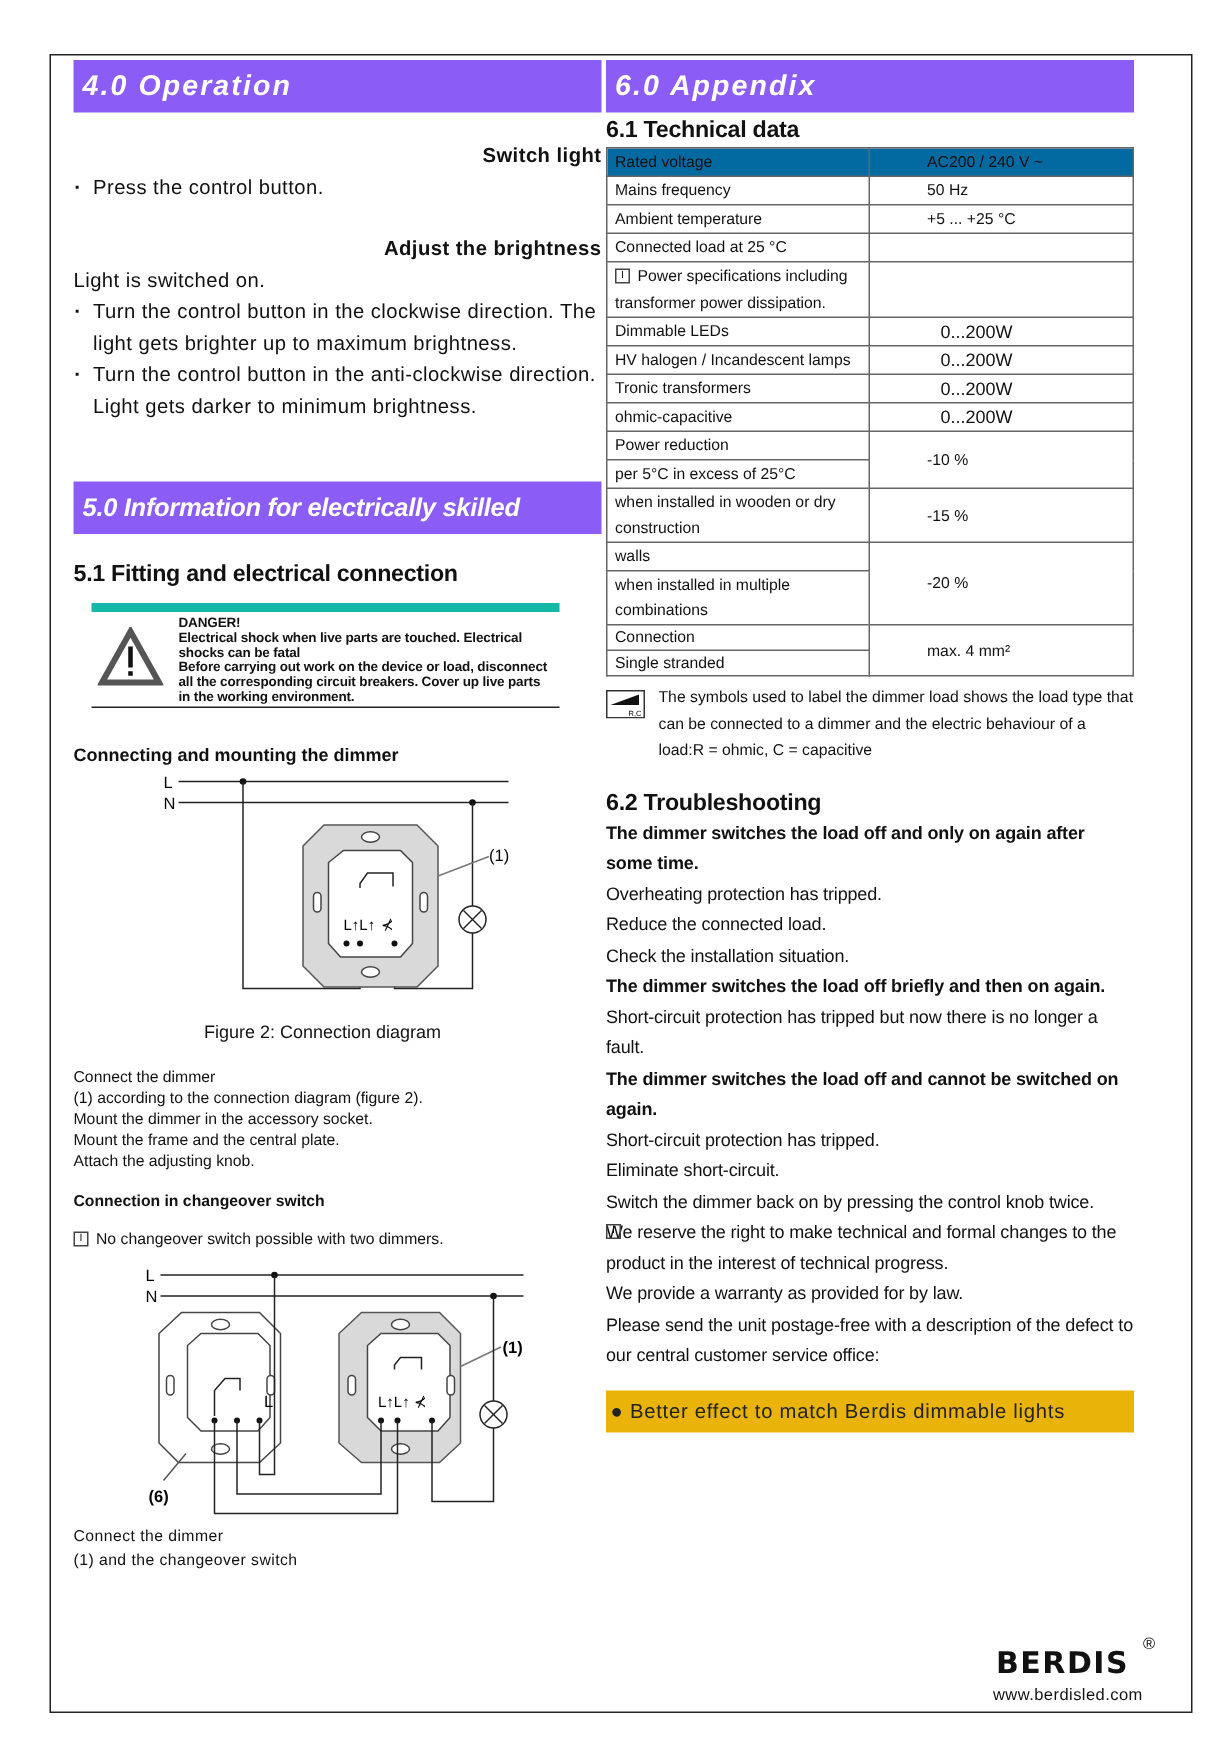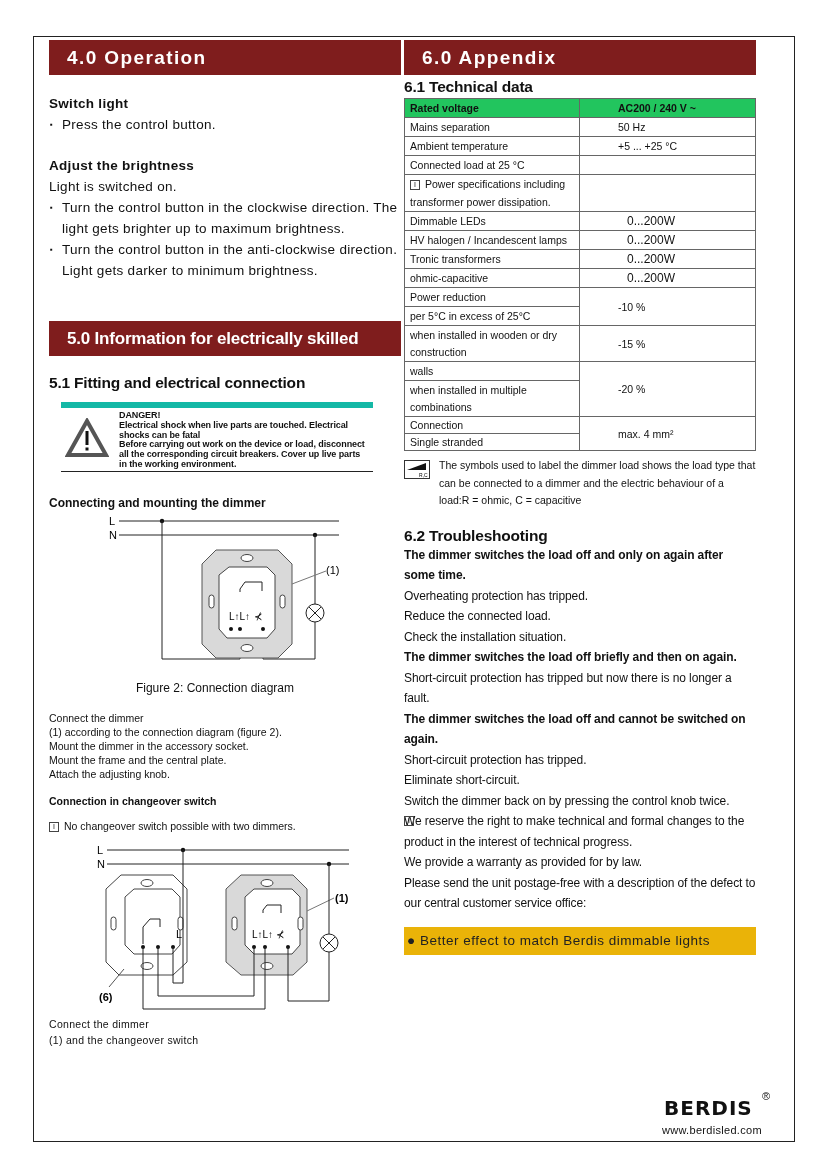--- a/index.html
+++ b/index.html
@@ -4,42 +4,42 @@
 <style>
   * { box-sizing: border-box; margin: 0; padding: 0; }
   html, body { width: 817px; height: 1169px; background: #ffffff; overflow: hidden; }
   body { font-family: "Liberation Sans", sans-serif; color: #111; position: relative; }
   .frame { position: absolute; left: 33px; top: 36px; width: 762px; height: 1106px; border: 1px solid #222; }
 
   .col { position: absolute; top: 40px; }
   .col-left { left: 49px; width: 352px; }
   .col-right { left: 404px; width: 352px; }
 
-  .section-bar { background: #7f1d1d; color: #fff; font-weight: bold; padding: 0 18px; height: 35px; line-height: 35px; }
+  .section-bar { background: #8b5cf6; color: #fff; font-weight: bold; padding: 0 6px; height: 35px; line-height: 35px; font-style: italic; }
   .section-bar.wide { font-size: 19px; letter-spacing: 1.4px; }
   .section-bar.narrow { font-size: 17px; letter-spacing: -0.2px; }
 
-  h3.sub { font-size: 13px; font-weight: bold; margin: 0; }
+  h3.sub { font-size: 13px; font-weight: bold; margin: 0; text-align: right; }
   .body-text { font-size: 13.5px; line-height: 21px; letter-spacing: 0.3px; }
   .bullet { position: relative; padding-left: 13px; }
   .bullet::before { content: "▪"; position: absolute; left: 1px; top: 0; font-size: 8px; }
 
   h2.subsec { font-size: 15.5px; font-weight: bold; letter-spacing: -0.2px; }
 
   .danger { border-top: 6px solid #14b8a6; border-bottom: 1px solid #222; margin-left: 12px; width: 312px; height: 70px; position: relative; }
   .danger-icon { position: absolute; left: 4px; top: 10px; width: 44px; height: 40px; }
   .danger-text { position: absolute; left: 58px; top: 3px; font-size: 9px; font-weight: bold; line-height: 9.8px; letter-spacing: -0.1px; }
 
   .small-text { font-size: 10.5px; line-height: 14px; }
   .small-bold { font-size: 10.5px; font-weight: bold; }
 
   table.spec { border-collapse: collapse; width: 352px; font-size: 10.5px; }
   table.spec td { border: 1px solid #666; padding: 0 5px; vertical-align: middle; }
   table.spec td.val { padding-left: 38px; }
-  table.spec tr.head td { background: #22c55e; font-weight: bold; }
+  table.spec tr.head td { background: #0369a1; }
   .row1 { height: 19px; }
   .note-sym { display: inline-block; width: 10px; height: 10px; border: 1px solid #444; font-size: 7px; line-height: 8px; text-align: center; margin-right: 5px; vertical-align: middle; }
 
   .trouble { font-size: 12px; line-height: 20.5px; letter-spacing: -0.1px; }
   .trouble .b { font-weight: bold; }
 
   .promo-bar { background: #eab308; height: 28px; line-height: 28px; font-size: 13.5px; font-weight: normal; letter-spacing: 0.5px; padding-left: 3px; color: #222; }
 
   .logo { position: absolute; font-weight: 900; font-size: 20px; letter-spacing: 1px; font-family: "DejaVu Sans", sans-serif; }
 </style>
@@ -184,21 +184,21 @@
   <div class="section-bar wide">6.0 Appendix</div>
   <h2 class="subsec" style="margin-top:3px; margin-bottom:2px">6.1 Technical data</h2>
 
   <table class="spec">
     <tbody>
         <tr class="head row1">
       <td style="width:175px">Rated voltage</td>
       <td class="val">AC200 / 240 V ~</td>
     </tr>
     <tr class="row1">
-      <td>Mains separation</td>
+      <td>Mains frequency</td>
       <td class="val">50 Hz</td>
     </tr>
     <tr class="row1">
       <td>Ambient temperature</td>
       <td class="val">+5 ... +25 °C</td>
     </tr>
     <tr class="row1">
       <td>Connected load at 25 °C</td>
       <td class="val"></td>
     </tr>

